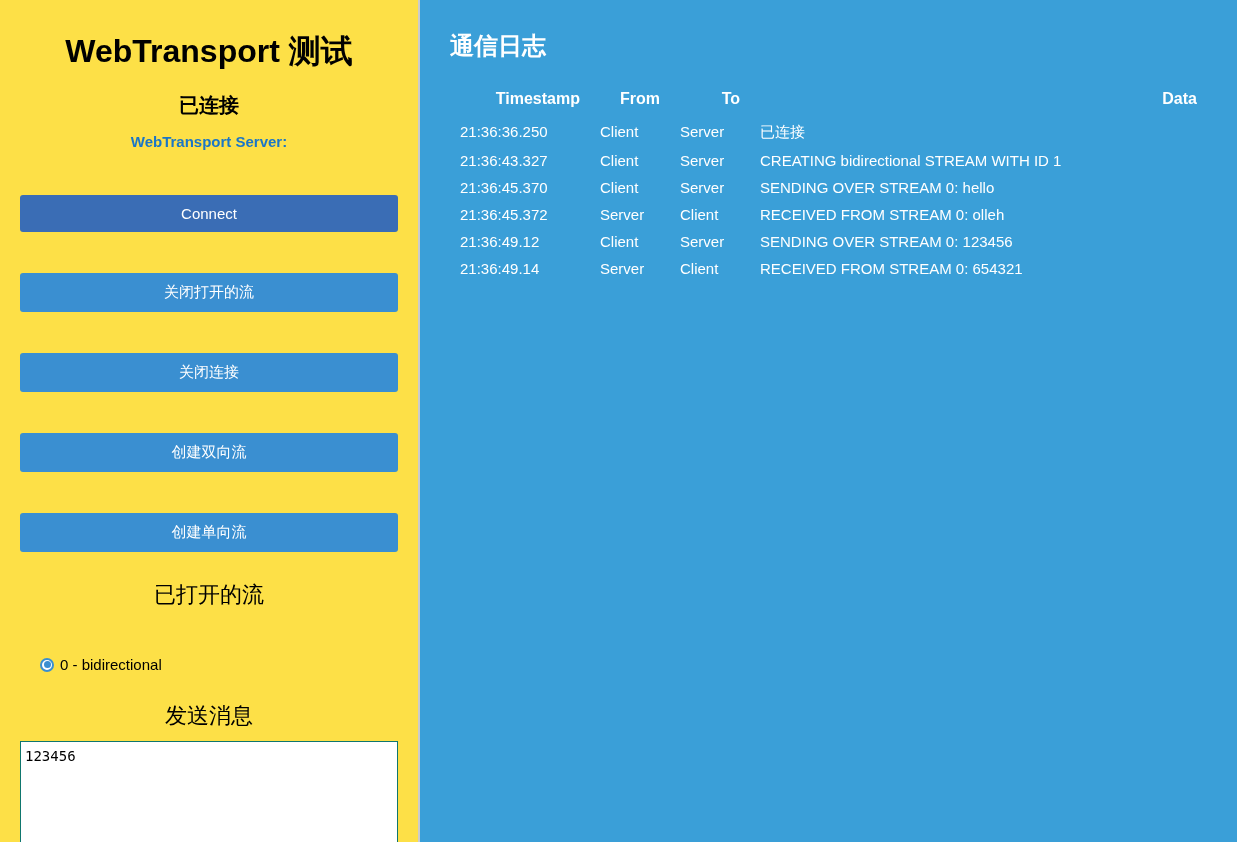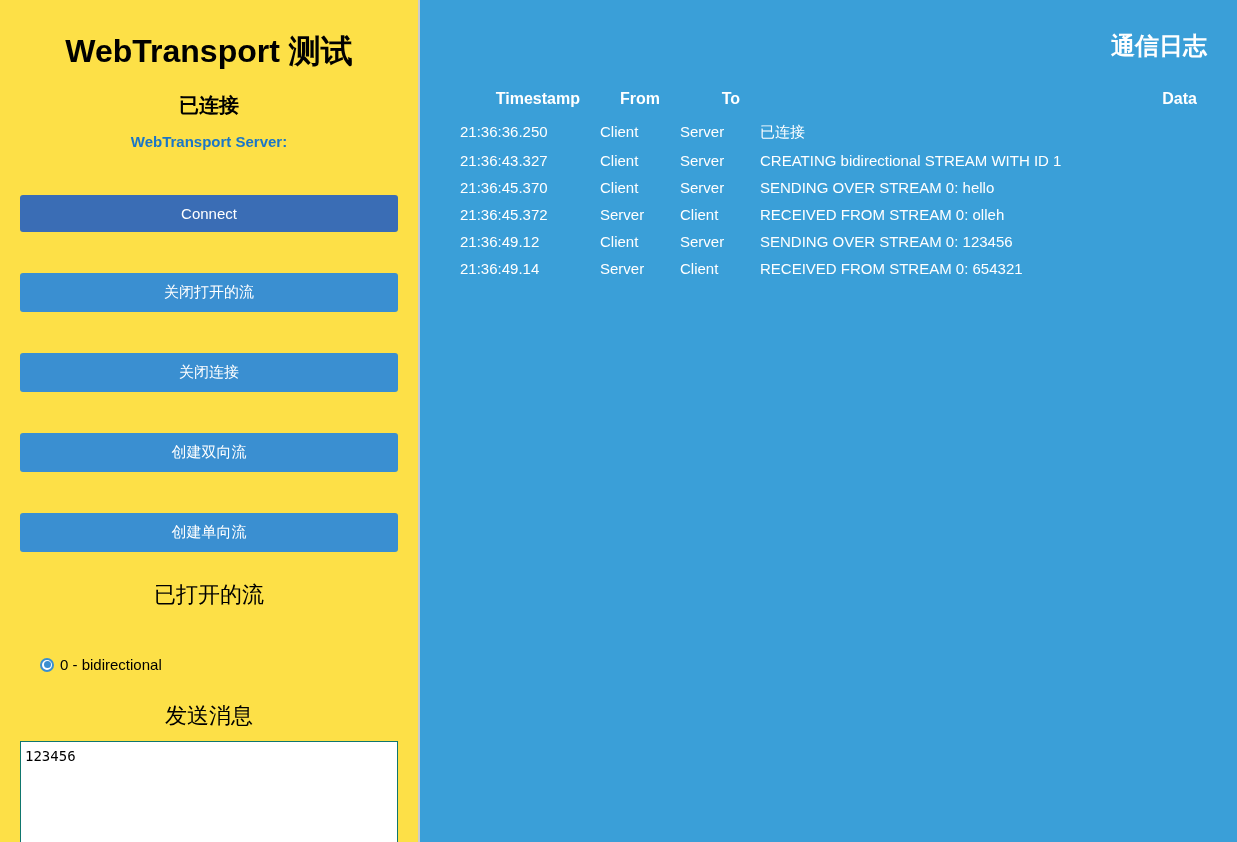--- a/index.html
+++ b/index.html
@@ -134,21 +134,21 @@
       flex: 1;
       background: #3a9fd8;
       padding: 30px 30px;
       overflow-y: auto;
     }
 
     .log-title {
       font-size: 24px;
       font-weight: bold;
       color: #fff;
-      text-align: right;
+      text-align: left;
       margin-bottom: 24px;
     }
 
     .log-table {
       width: 100%;
       border-collapse: collapse;
       color: #fff;
     }
 
     .log-table th {

